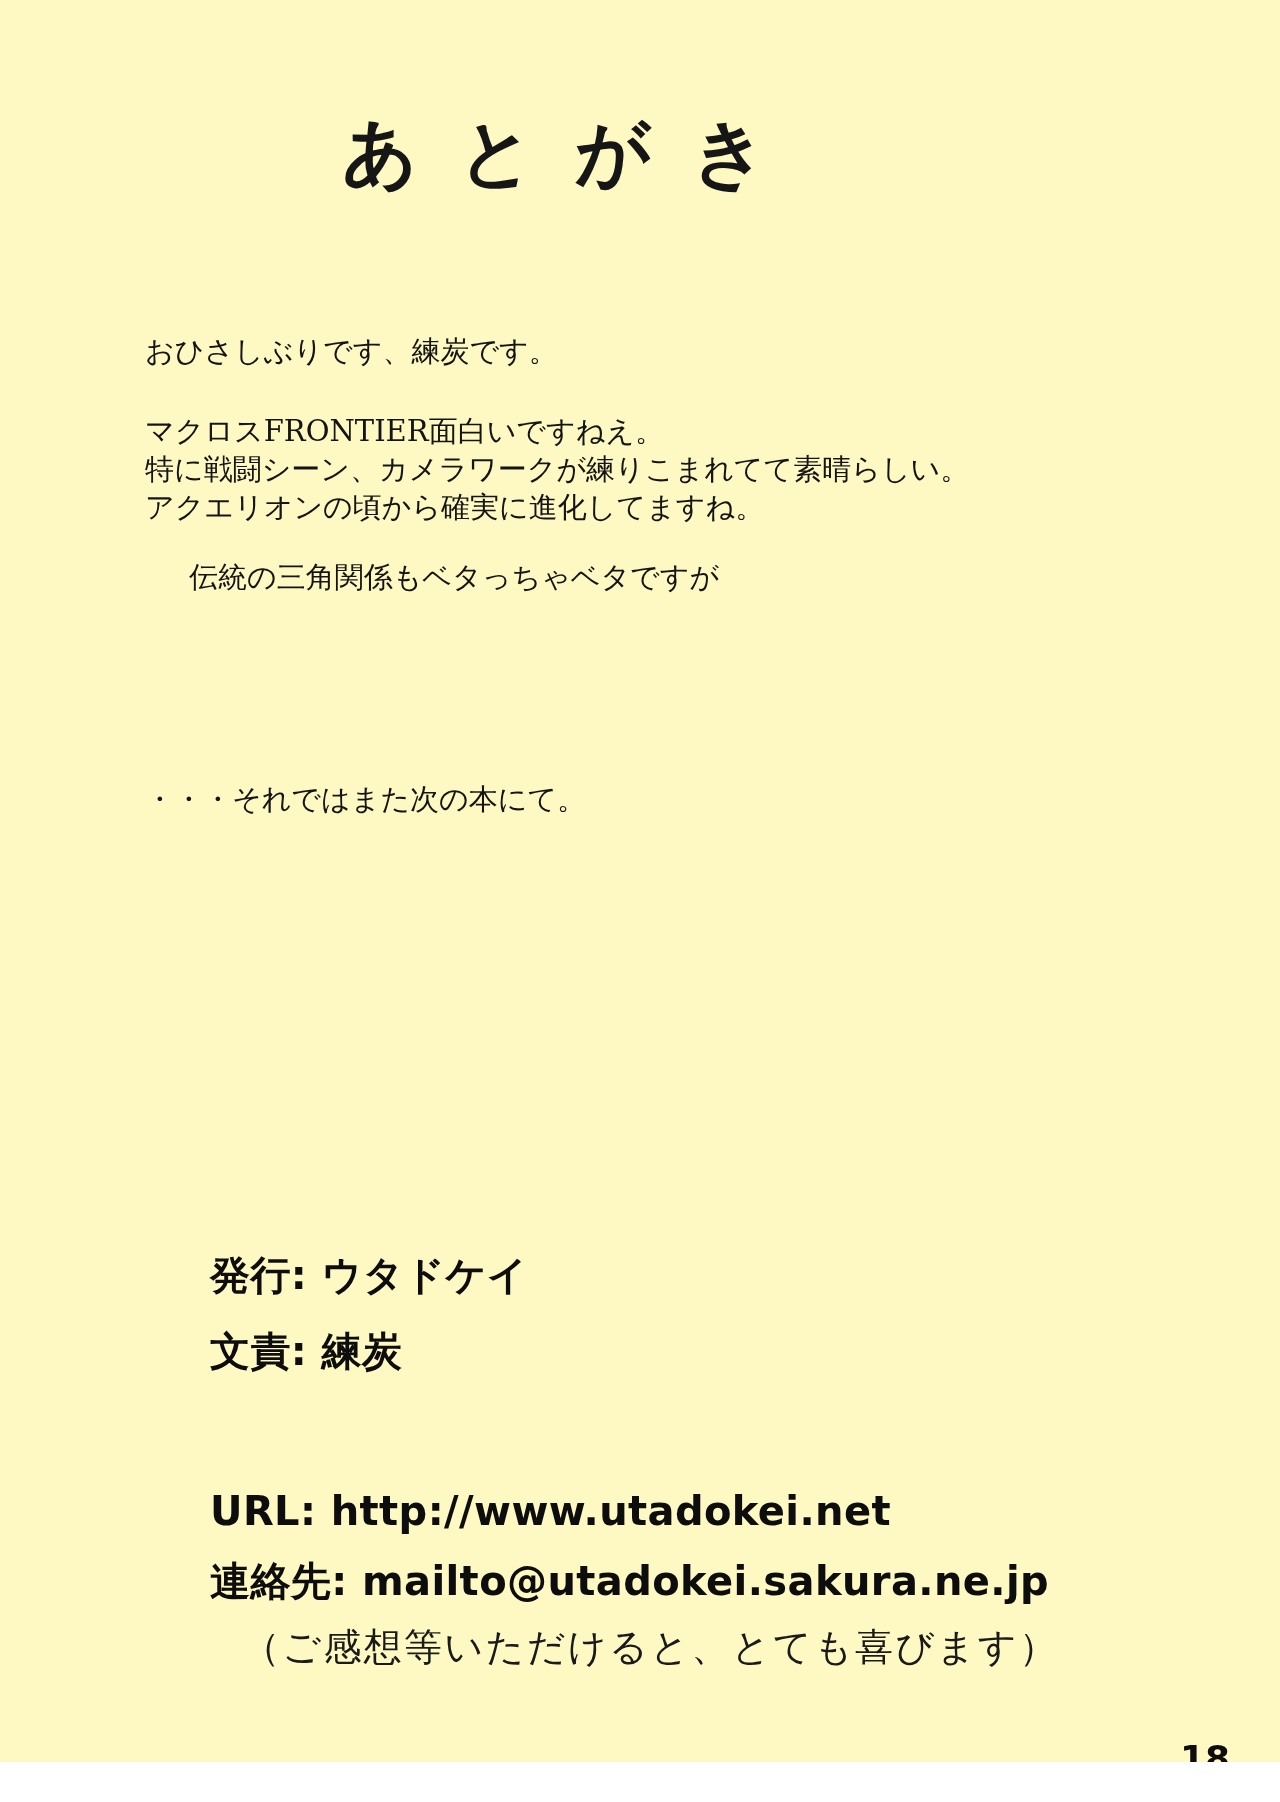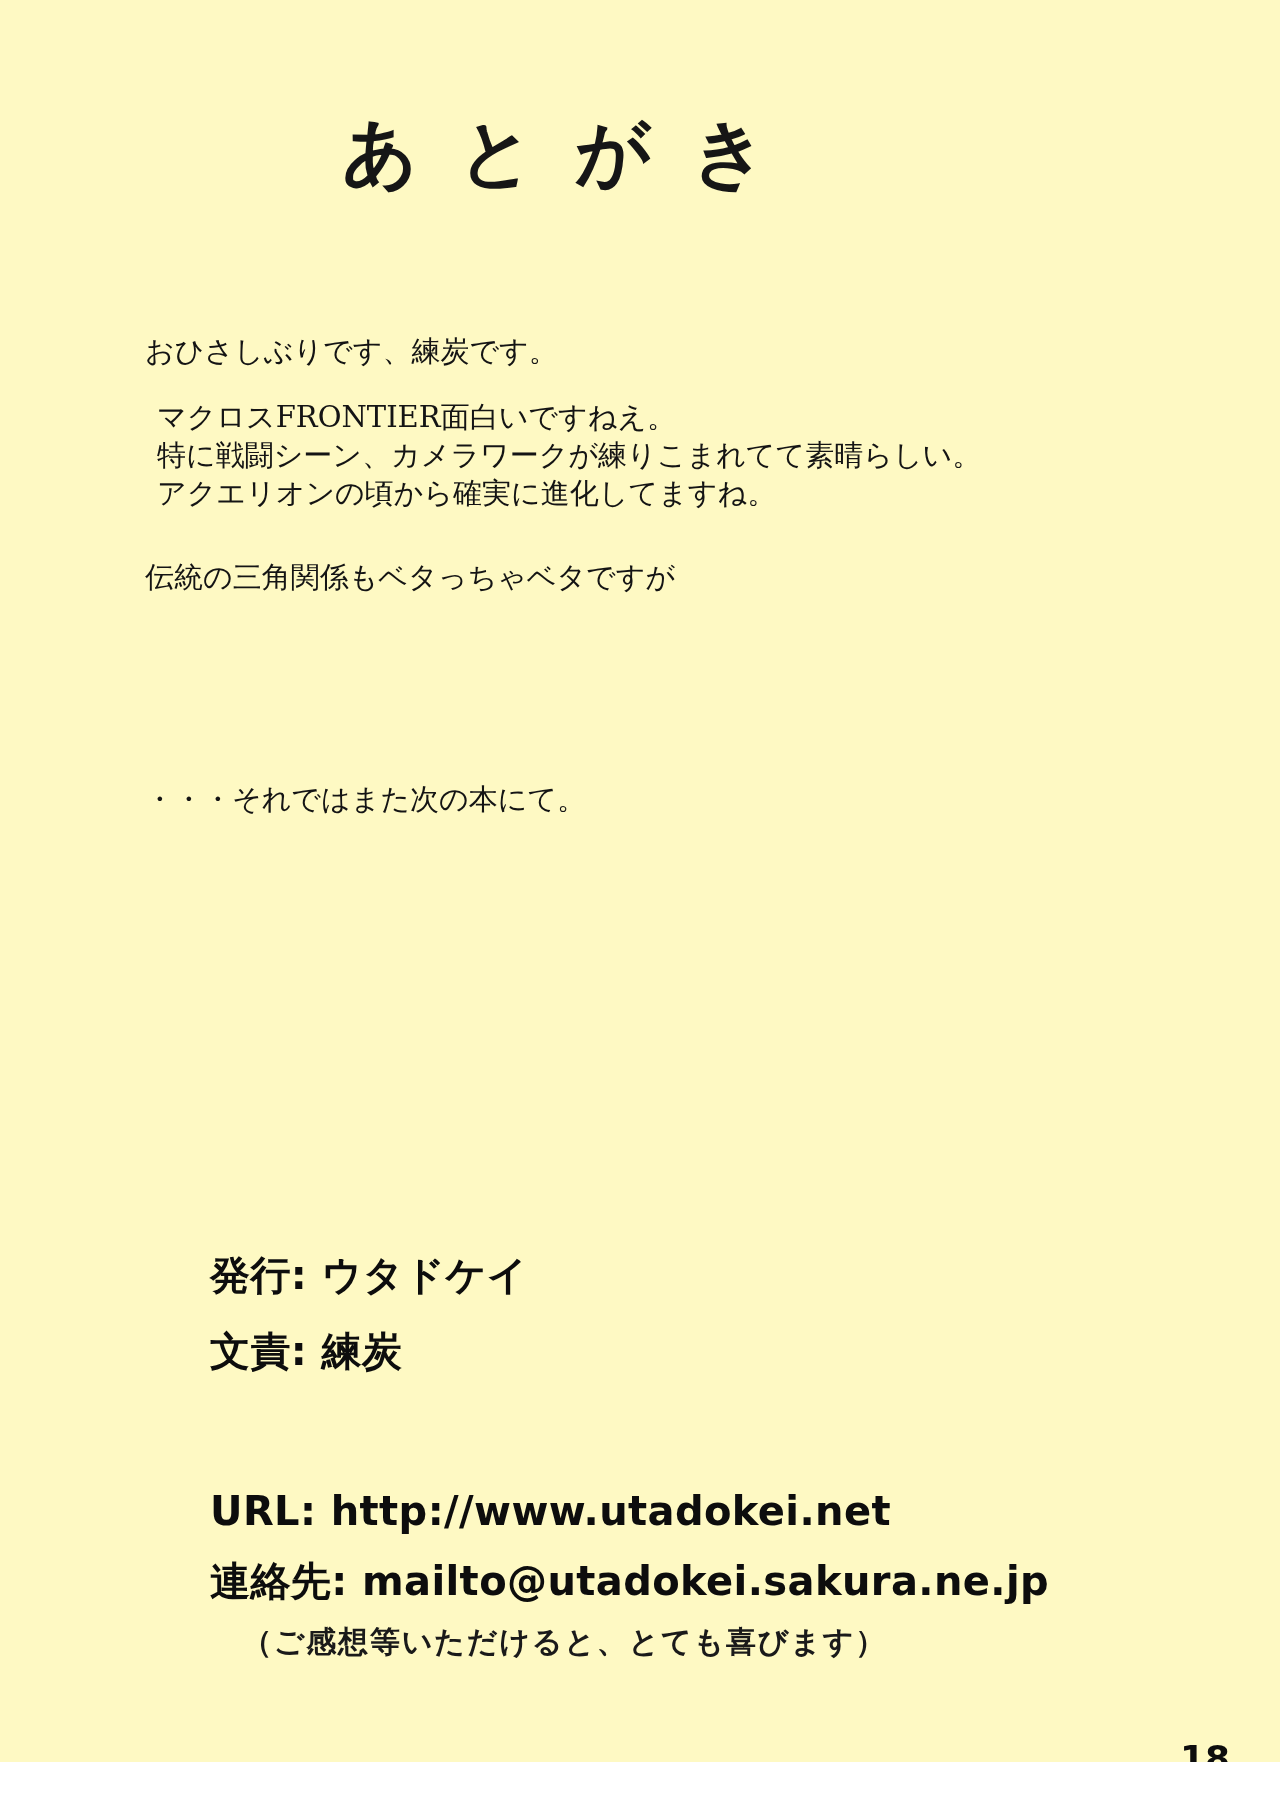--- a/index.html
+++ b/index.html
@@ -36,22 +36,22 @@
     left: 145px;
     margin: 0;
     font-family: "DejaVu Serif", "Liberation Serif", serif;
     font-size: 29px;
     line-height: 38px;
     color: #141414;
     white-space: nowrap;
   }
   .body-p .line { display: block; }
   .p1 { top: 332px; }
-  .p2 { top: 398px; margin-left: 12px; }
-  .p3 { top: 558px; }
+  .p2 { top: 412px; }
+  .p3 { top: 558px; margin-left: 44px; }
   .p4 { top: 665px; }
   .p5 { top: 780px; }
   
   .colo {
     position: absolute;
     left: 210px;
     margin: 0;
     font-family: "DejaVu Sans", "Liberation Sans", sans-serif;
     font-weight: 700;
     font-size: 40px;
@@ -66,22 +66,22 @@
   .colo-printer  { top: 1402px; }
   .colo-url      { top: 1488px; }
   .colo-contact  { top: 1558px; }
   
   .colo-note {
     position: absolute;
     left: 242px;
     top: 1622px;
     margin: 0;
     font-family: "DejaVu Sans", "Liberation Sans", sans-serif;
-    font-weight: 700;
-    font-size: 30px;
+    font-weight: 400;
+    font-size: 38px;
     letter-spacing: 0.06em;
     color: #1a1a1a;
     white-space: nowrap;
   }
   .page-number {
     position: absolute;
     left: 1180px;
     top: 1738px;
     margin: 0;
     font-family: "DejaVu Sans", "Liberation Sans", sans-serif;

